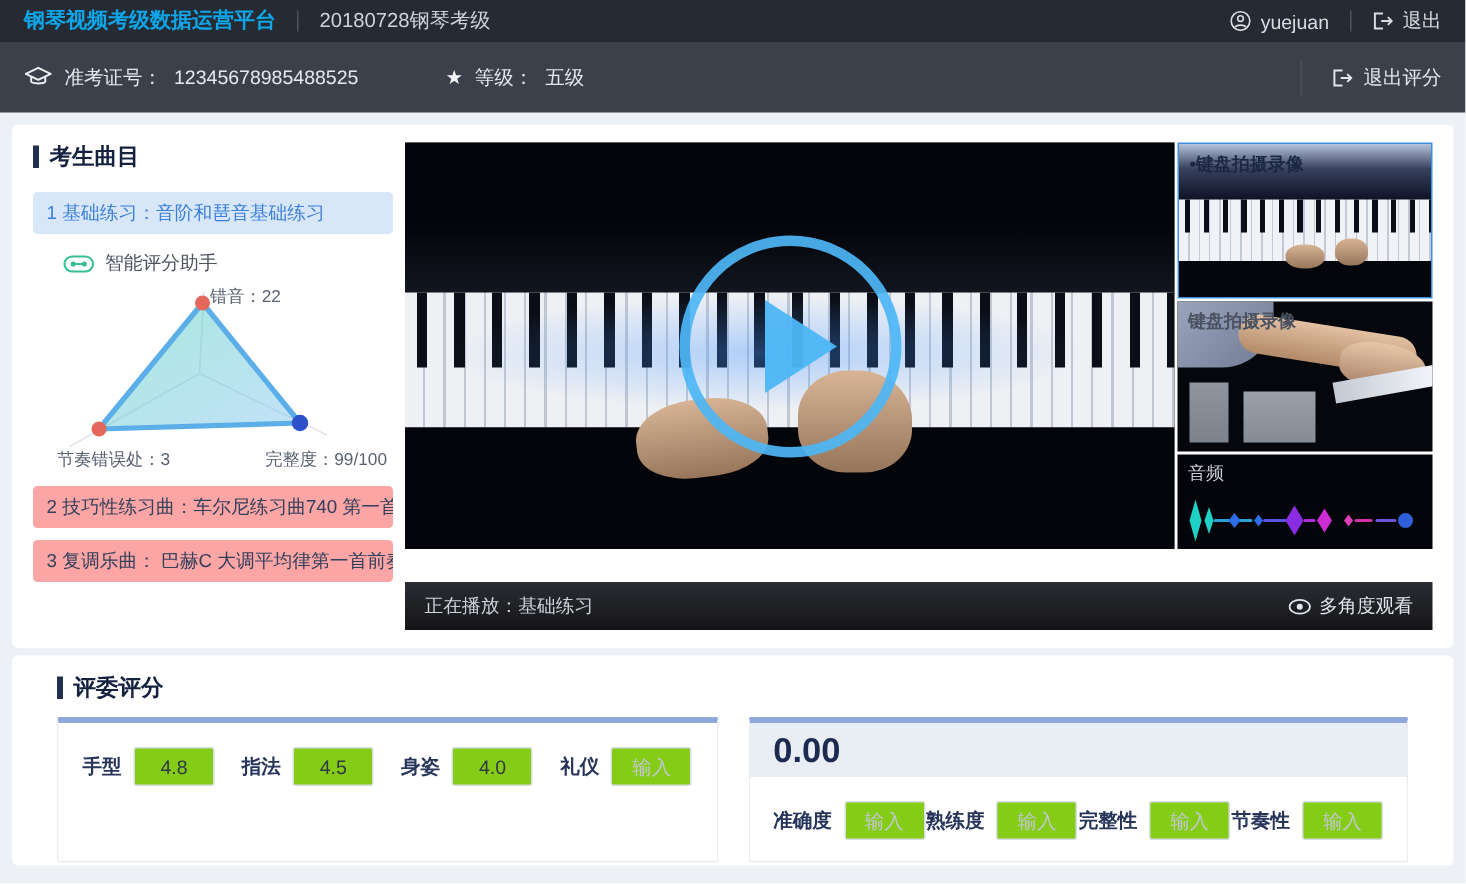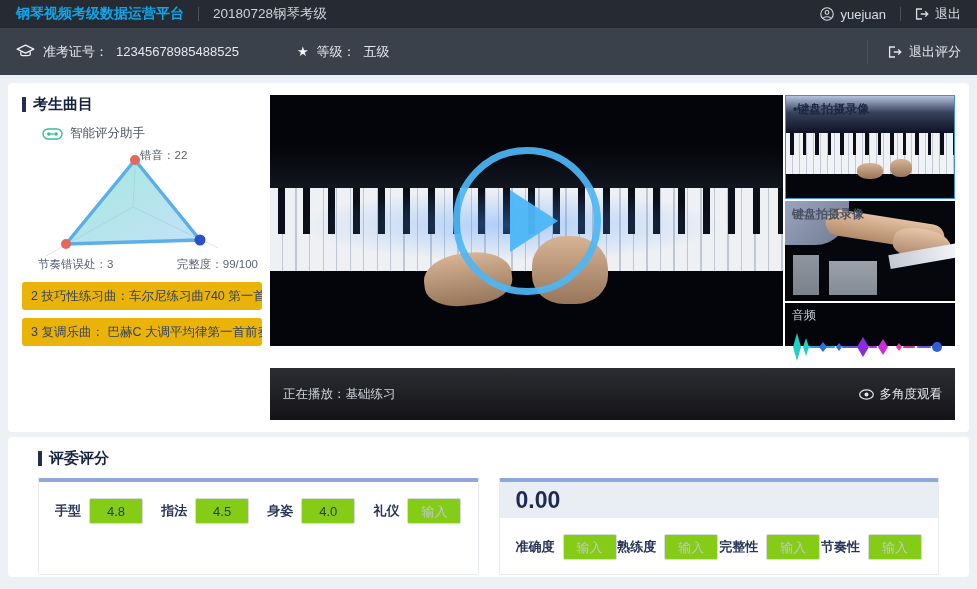--- a/index.html
+++ b/index.html
@@ -25,21 +25,21 @@
   .content { padding:8px; }
   .card { background:#fff; border-radius:4px; }
   .card1 { height:349px; padding:12px 14px; display:flex; }
   .card2 { height:140px; margin-top:5px; padding:12px 30px 14px; }
 
   .sec-title { display:flex; align-items:center; font-size:15px; font-weight:bold; color:#15223f; }
   .sec-title .vbar { width:4px; height:15px; background:#222f4e; margin-right:7px; }
 
   
   .sidebar { width:240px; flex:none; display:flex; flex-direction:column; }
-  .pl-item { margin-top:8px; padding:6px 9px; border-radius:3px; font-size:12.5px; line-height:16px; background:#eab308; color:#33405c; cursor:pointer; white-space:nowrap; overflow:hidden; }
+  .pl-item { margin-top:8px; padding:6px 9px; border-radius:3px; font-size:12.5px; line-height:16px; background:#fca5a5; color:#33405c; cursor:pointer; white-space:nowrap; overflow:hidden; }
   .pl-item.active { background:#d8e7f8; color:#3e80d8; margin-top:14px; }
   .assist { display:flex; align-items:center; gap:7px; margin:11px 0 2px 20px; font-size:12.5px; color:#4d5360; }
   .radar-box { position:relative; height:126px; margin:2px 0 2px 0; }
   .radar-label { position:absolute; font-size:11.5px; color:#5a6272; }
   .rl-top { left:118px; top:2px; }
   .rl-bl { left:16px; bottom:0; }
   .rl-br { right:4px; bottom:0; }
   .radar-svg { position:absolute; left:6px; top:6px; }
 
   
@@ -80,21 +80,21 @@
   .sleeve { position:absolute; top:0; left:0; width:64px; height:44px; background:linear-gradient(135deg,#9aa5bd,#707b93); border-radius:0 0 34px 0; }
   .arm2 { position:absolute; top:16px; left:40px; width:120px; height:26px; background:linear-gradient(180deg,#e2c0a2,#b28a69); border-radius:14px; transform:rotate(9deg); }
   .hand2 { position:absolute; right:4px; top:28px; width:58px; height:30px; background:linear-gradient(180deg,#e6c6a8,#ab846a); border-radius:40% 50% 50% 40%; transform:rotate(8deg); }
   .keyedge { position:absolute; right:-4px; top:48px; width:70px; height:14px; background:linear-gradient(90deg,#c3c9d3,#f4f6fa); transform:rotate(-10deg); }
   .stand1 { position:absolute; left:8px; top:54px; width:26px; height:40px; background:linear-gradient(180deg,#8e959f,#7c828c); }
   .stand2 { position:absolute; left:44px; top:60px; width:48px; height:34px; background:linear-gradient(180deg,#9aa1ab,#848b95); }
   .audio { flex:1; background:#04050a; position:relative; }
   .audio-label { position:absolute; top:4px; left:7px; font-size:12px; color:#c9cdd4; }
   .audio svg { position:absolute; left:2px; top:26px; }
 
-  .playbar { height:52px; background:linear-gradient(180deg,#2c2d32,#141418); display:flex; align-items:center; justify-content:space-between; padding:0 13px;margin-top:22px; }
+  .playbar { height:32px; background:linear-gradient(180deg,#2c2d32,#141418); display:flex; align-items:center; justify-content:space-between; padding:0 13px;margin-top:22px; }
   .playbar .now { color:#cfd3da; font-size:12.5px; }
   .multi { display:flex; align-items:center; gap:6px; color:#e3e6ec; font-size:12.5px; cursor:pointer; }
 
   
   .panels { display:flex; gap:20px; margin-top:10px; }
   .panel { flex:1; border:1px solid #e9ecf1; border-top:4px solid #8ea8d9; border-radius:2px; background:#fff; }
   .panel-head { background:#e9edf4; display:flex; align-items:center; justify-content:space-between; padding:6px 16px; height:36px; }
   .panel-title { font-size:14.5px; color:#1d2b52; font-weight:bold; }
   .panel-score { font-size:23px; font-weight:bold; color:#1d2b52; }
   .panel-body { display:flex; align-items:center; justify-content:space-between; padding:16px 16px 14px; }
@@ -166,20 +166,21 @@
   <div class="content">
 
     <div class="card card1">
 
       <div class="sidebar">
         <div class="sec-title">
           <span class="vbar"></span>
           <span>考生曲目</span>
         </div>
 
+        <div class="pl-item active">1 基础练习：音阶和琶音基础练习</div>
 
         <div class="assist">
           <span class="icon">
             <svg width="21" height="14" viewBox="0 0 21 14">
                 <rect x="1" y="2" width="19" height="10" rx="5" fill="none" stroke="#35c08e" stroke-width="1.4"></rect>
                 <circle cx="6.8" cy="7" r="1.7" fill="#35c08e"></circle>
                 <circle cx="14.2" cy="7" r="1.7" fill="#35c08e"></circle>
                 <line x1="6.8" y1="7" x2="14.2" y2="7" stroke="#35c08e" stroke-width="1.2"></line>
               </svg>
           </span>

